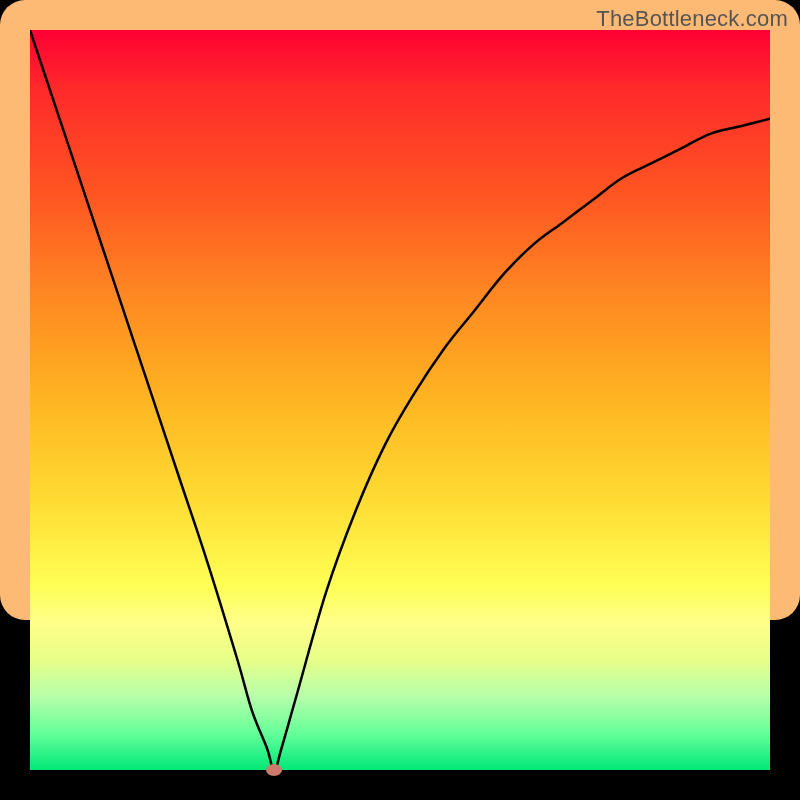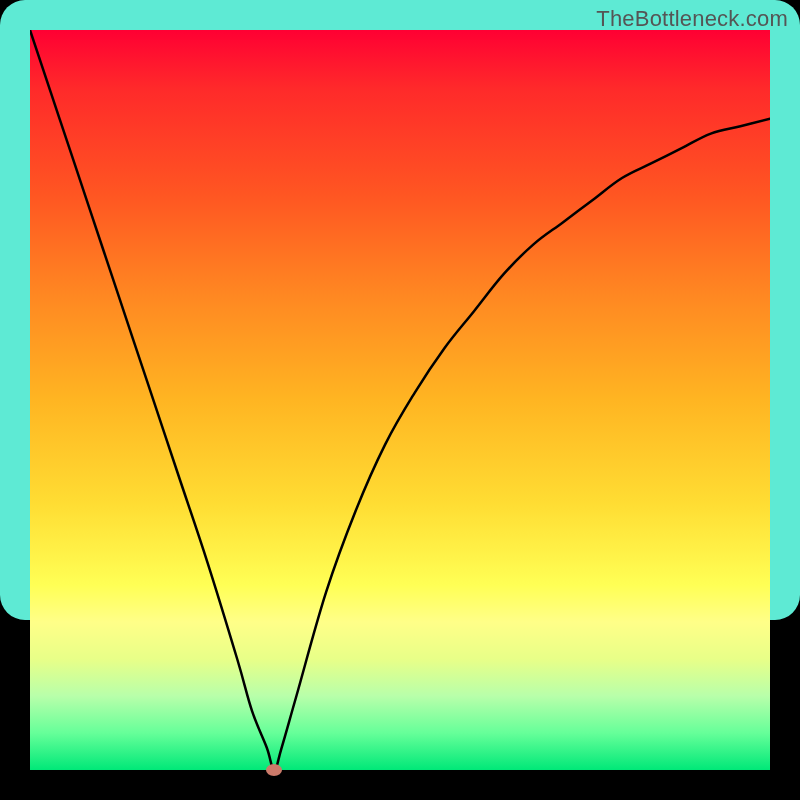--- a/index.html
+++ b/index.html
@@ -9,21 +9,21 @@
     height: 800px;
     background: #000;
     overflow: hidden;
   }
   .frame {
     position: absolute;
     left: 0;
     top: 0;
     width: 800px;
     height: 620px;
-    background: #5eead4;
+    background: #fdba74;
     border-radius: 25px;
   }
   .plot {
     position: absolute;
     left: 30px;
     top: 30px;
     width: 740px;
     height: 740px;
     background: linear-gradient(to bottom,
       #ff0033 0%,

